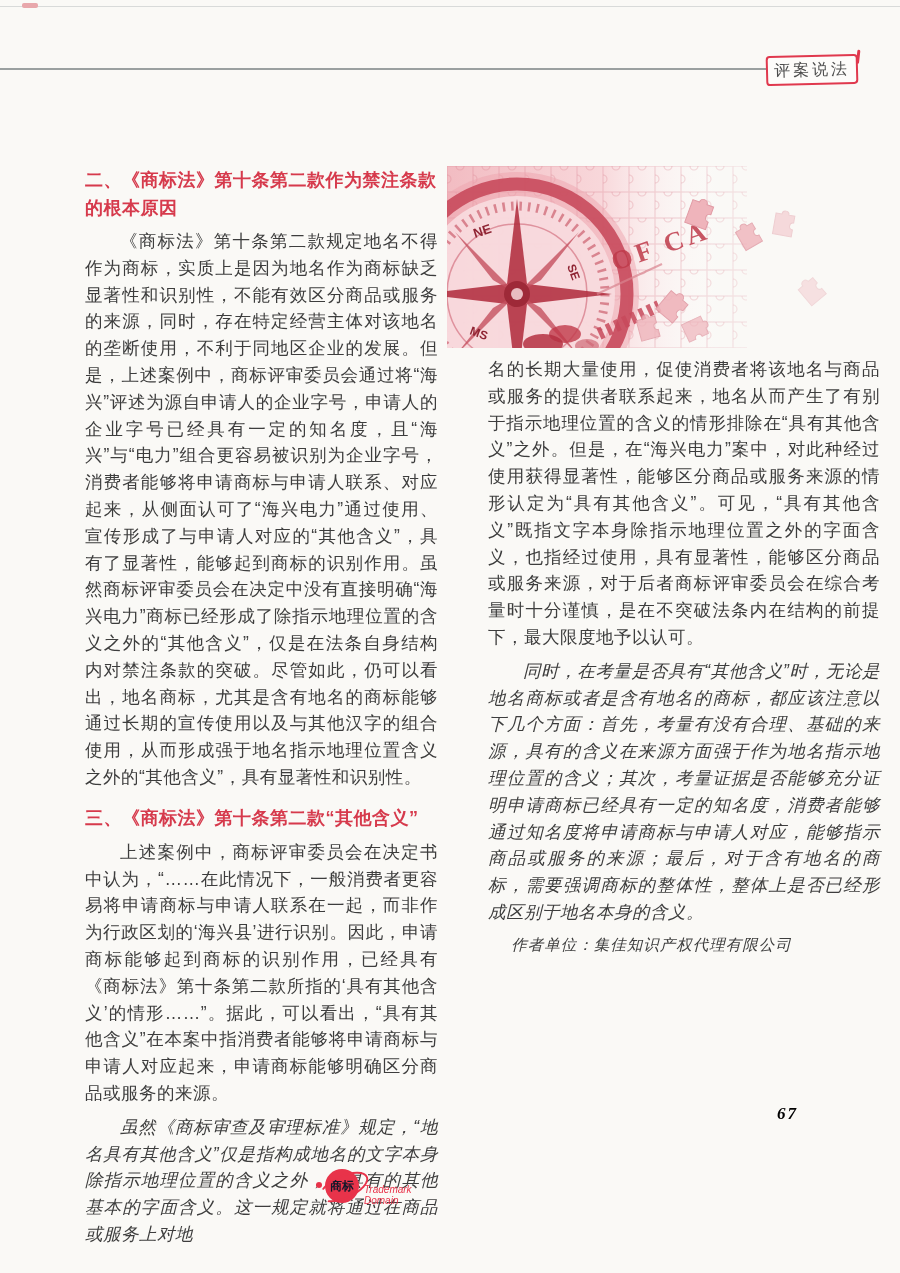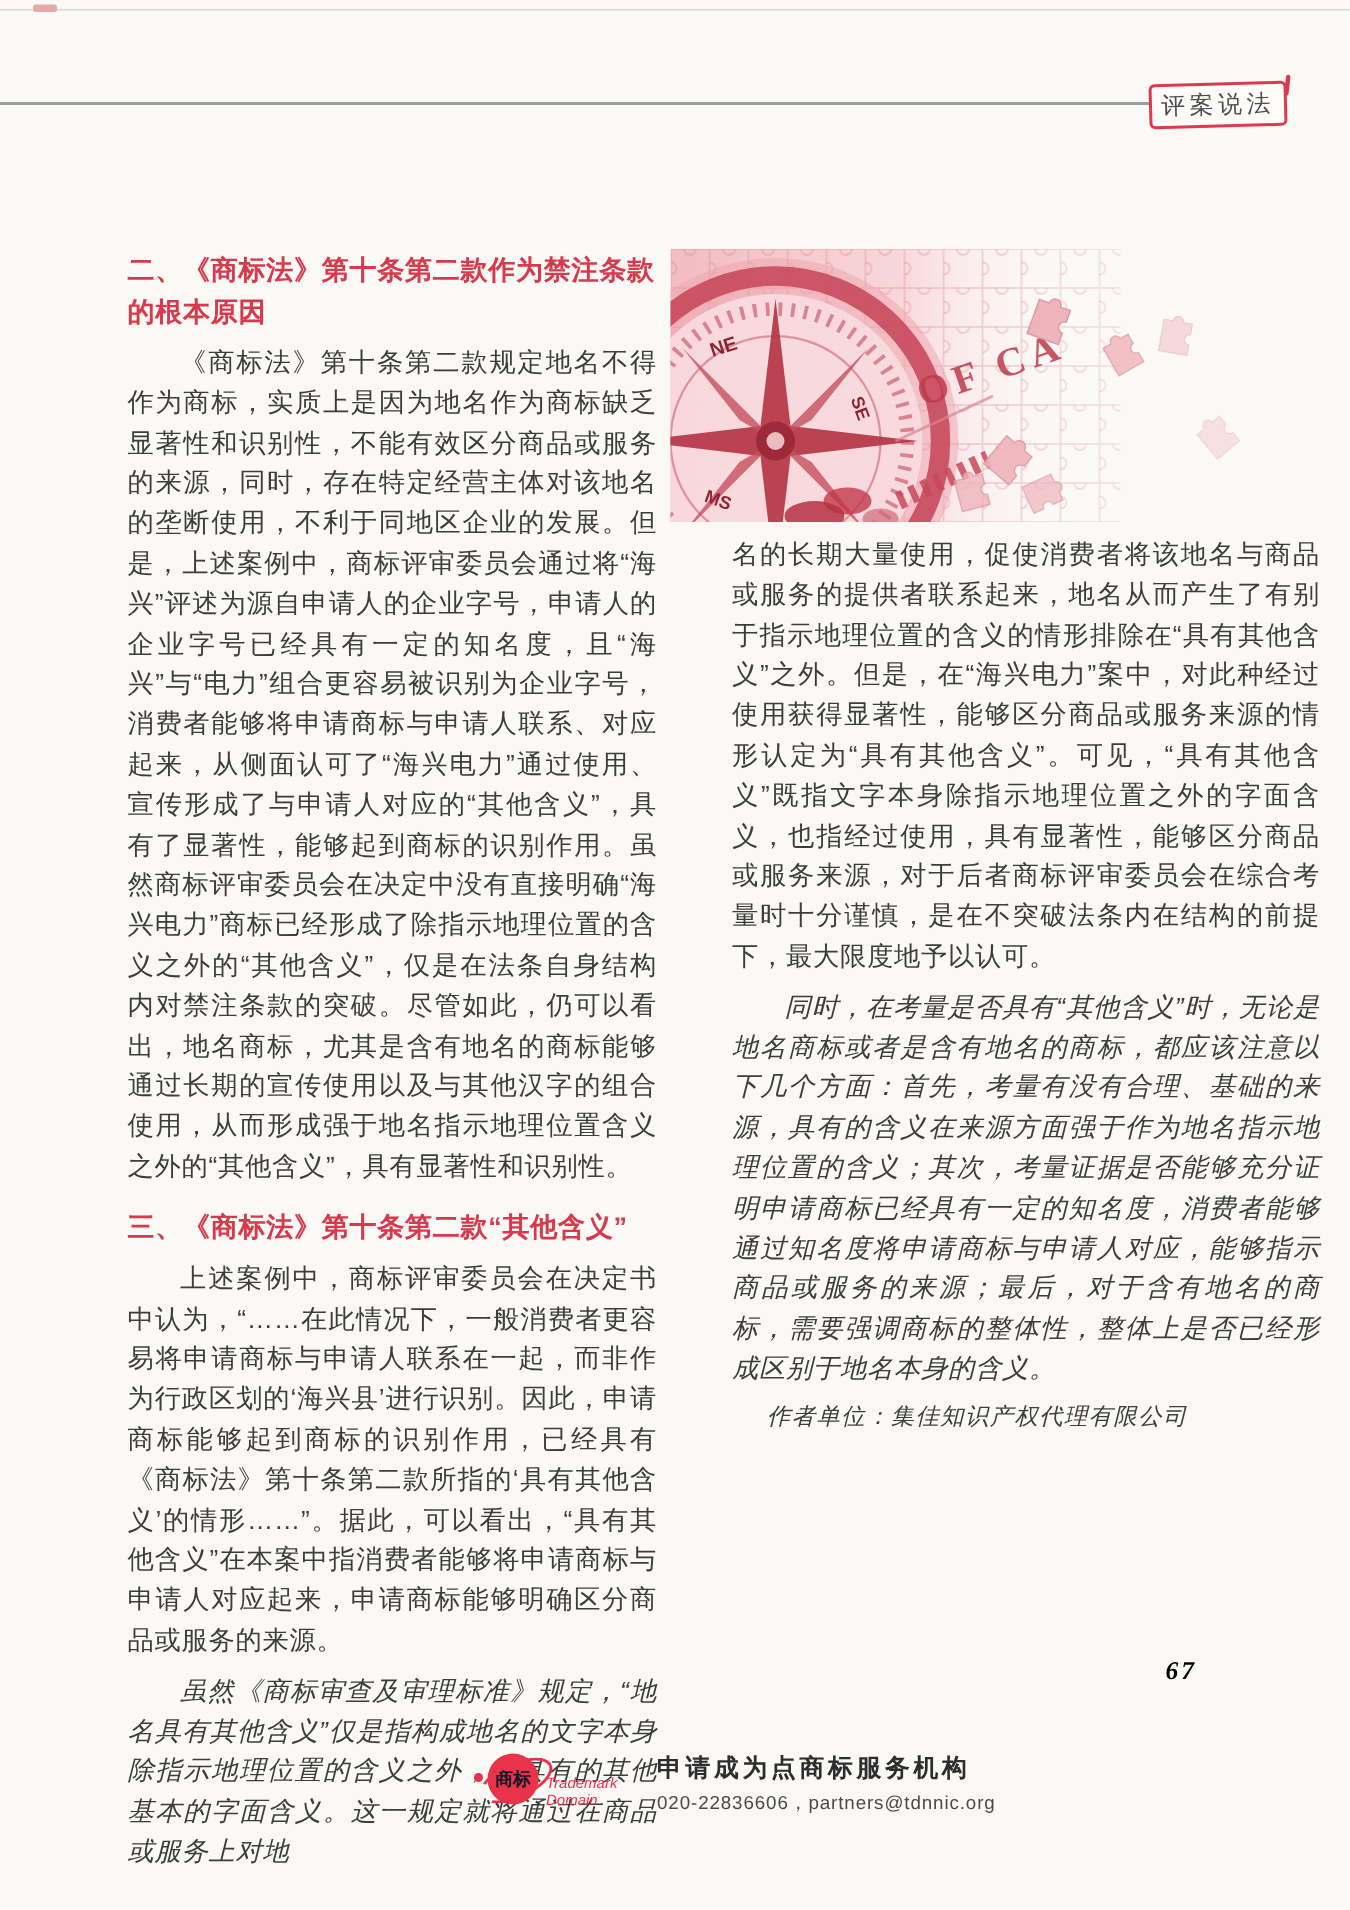--- a/index.html
+++ b/index.html
@@ -187,19 +187,15 @@
 
 <div class="footer">
   <div class="logo-mark">
     <div class="logo-dot"></div>
     <div class="logo-globe">
       <span>商标</span>
     </div>
     <div class="logo-orbit"></div>
   </div>
   <div class="logo-words">Trademark Domain</div>
-  <div class="footer-text">
-    <div class="slogan">申请成为点商标服务机构</div>
-    <div class="contact">020-22836606，partners@tdnnic.org</div>
-  </div>
 </div>
 
 <div class="page-number">67</div>
 
 </body></html>

